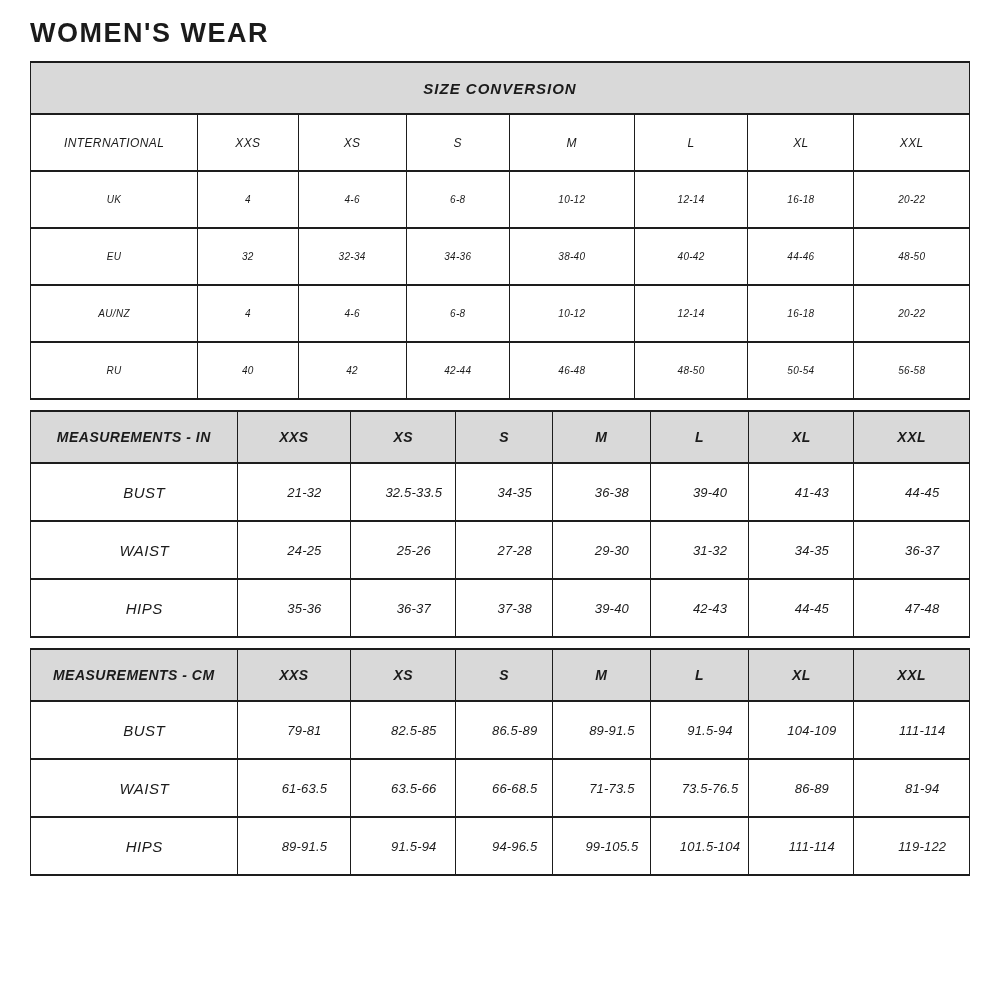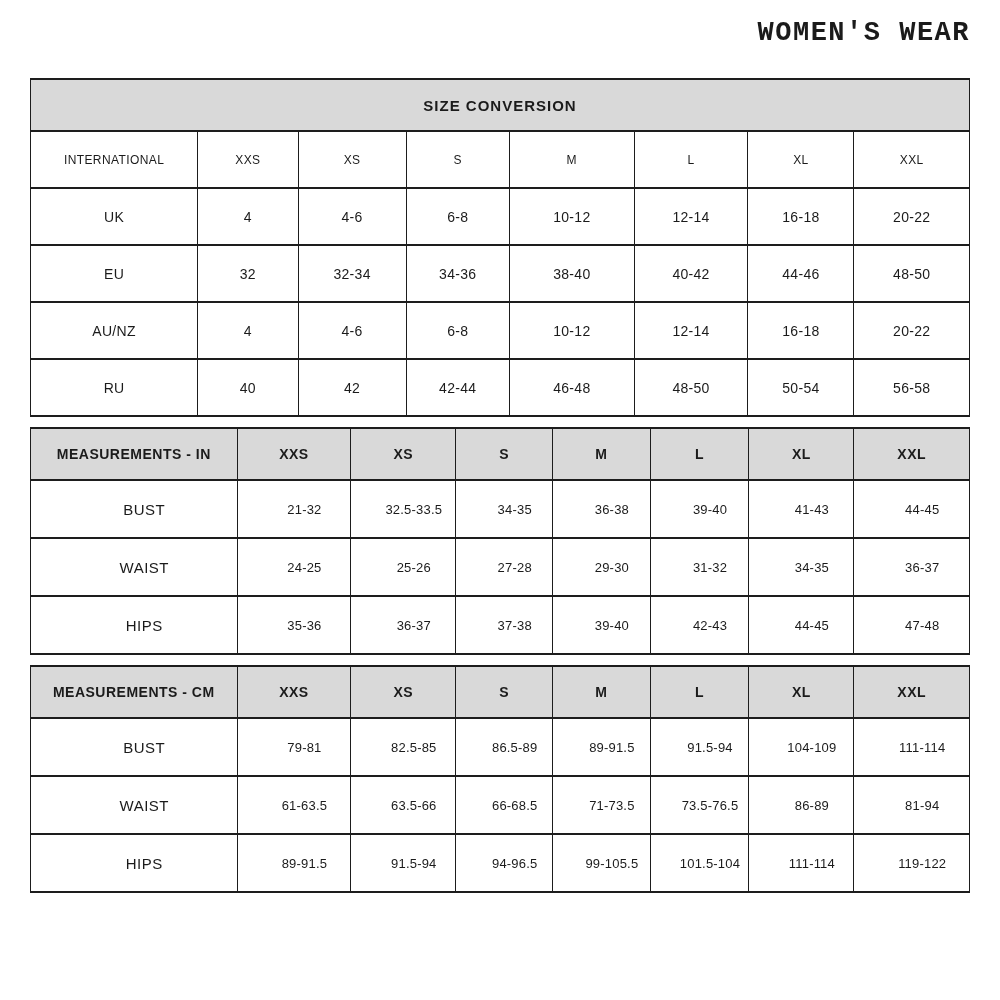--- a/index.html
+++ b/index.html
@@ -11,32 +11,32 @@
     font-family: "Liberation Sans", sans-serif;
     color: #1b1b1b;
     -webkit-font-smoothing: antialiased;
   }
   .page {
     width: 940px;
     margin: 0 auto;
     padding-top: 10px;
   }
   .page-title {
-    text-align: right;
+    text-align: left;
     font-size: 27px;
     font-weight: bold;
     letter-spacing: 1.5px;
-    margin: 8px 0 30px 0;
-    font-family: Liberation Mono, monospace;
+    margin: 8px 0 12px 0;
   }
   table {
     width: 940px;
     border-collapse: collapse;
     table-layout: fixed;
     margin-bottom: 10px;
+    font-style: italic;
   }
   th, td {
     border: 1.6px solid #1d1d1d;
     border-top-width: 2.3px;
     border-bottom-width: 2.3px;
     text-align: center;
     vertical-align: middle;
     padding: 0 2px;
     overflow: hidden;
     white-space: nowrap;
@@ -49,21 +49,21 @@
     font-weight: bold;
     letter-spacing: 1px;
   }
   .t1 .cols-row td {
     height: 55px;
     font-size: 12px;
     letter-spacing: 0.4px;
   }
   .t1 .data-row td {
     height: 55px;
-    font-size: 14px;
+    font-size: 10px;
     letter-spacing: 0.3px;
   }
   
   .t23 .head-row th {
     background: #d9d9d9;
     height: 50px;
     font-size: 14px;
     font-weight: bold;
     letter-spacing: 0.5px;
   }

